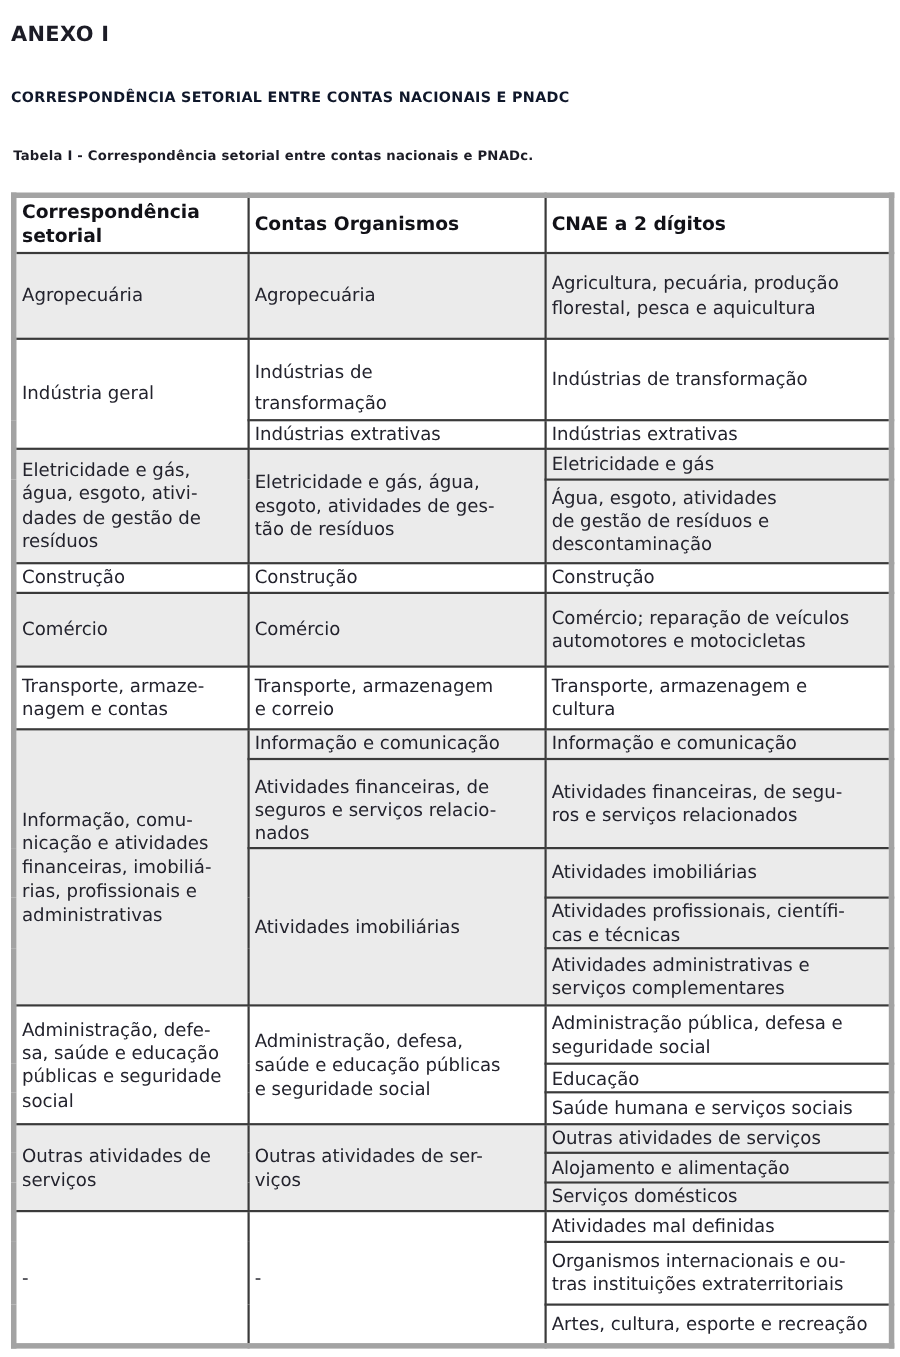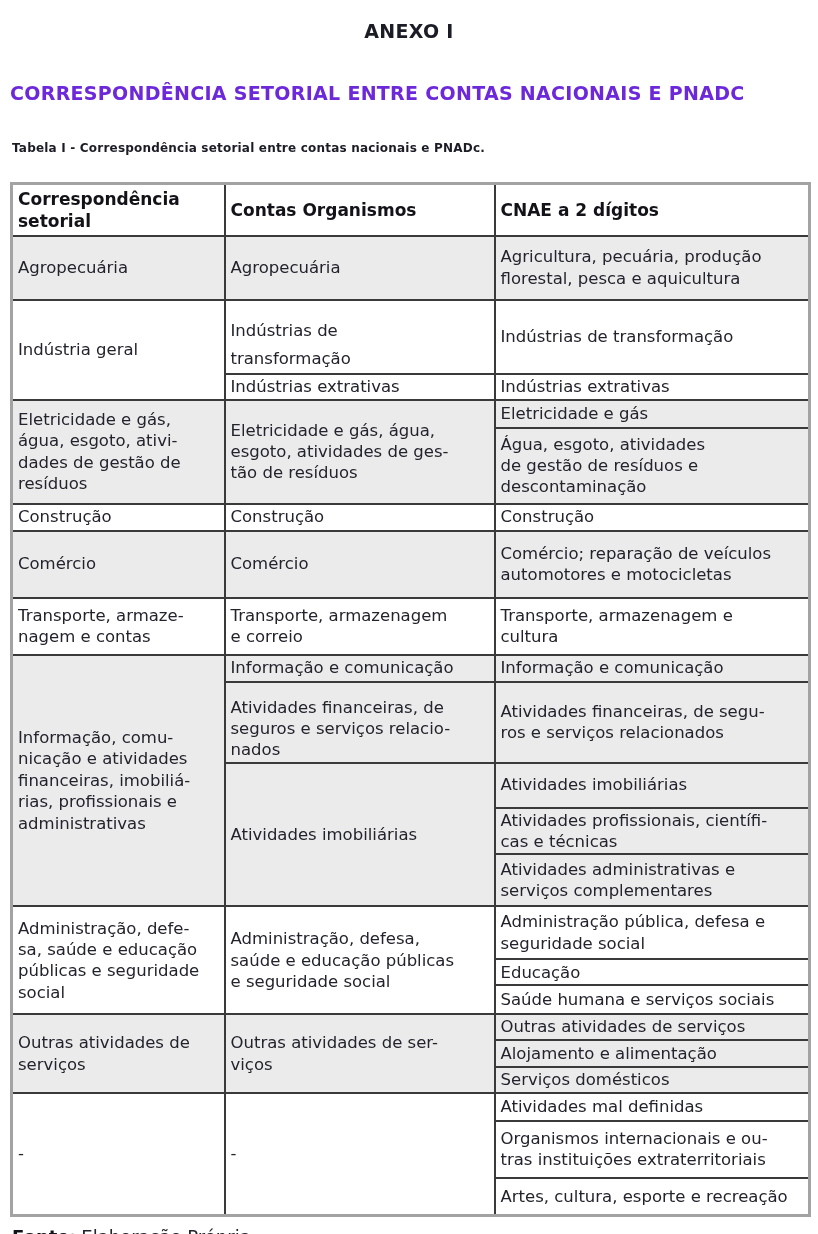--- a/index.html
+++ b/index.html
@@ -13,47 +13,47 @@
     color: #23232d;
   }
   .page {
     box-sizing: border-box;
     width: 818px;
     min-height: 1234px;
     padding: 20px 10px 20px 10px;
   }
   .anexo-title {
     margin: 0;
-    text-align: center;
+    text-align: left;
     font-size: 19px;
     font-weight: bold;
     color: #1c1c26;
     letter-spacing: 0.3px;
   }
   .doc-heading {
     margin: 40px 0 0 0;
-    font-size: 19px;
-    font-weight: bold;
-    color: #6d28d9;
+    font-size: 13px;
+    font-weight: bold;
+    color: #0f172a;
     letter-spacing: 0.3px;
     white-space: nowrap;
   }
   .table-caption {
     margin: 37px 0 0 2px;
     font-size: 12px;
     font-weight: bold;
     color: #1c1c26;
     letter-spacing: 0.2px;
   }
   table.corr-table {
     margin-top: 27px;
     border-collapse: collapse;
     table-layout: fixed;
     width: 798px;
-    border: 3px solid #a3a3a3;
+    border: 5px solid #a3a3a3;
   }
   .corr-table th,
   .corr-table td {
     border: 2px solid #3a3a3a;
     padding: 1px 5px;
     font-size: 16.5px;
     line-height: 1.3;
     vertical-align: middle;
     white-space: pre-line;
     overflow: hidden;
@@ -109,21 +109,21 @@
     <thead>
       <tr style="height:52px">
         <th>Correspondência
 setorial</th>
         <th>Contas Organismos</th>
         <th>CNAE a 2 dígitos</th>
       </tr>
     </thead>
     <tbody>
 
-      <tr class="shade" style="height:64px">
+      <tr class="shade" style="height:78px">
         <td>Agropecuária</td>
         <td>Agropecuária</td>
         <td>Agricultura, pecuária, produção
 florestal, pesca e aquicultura</td>
       </tr>
 
       <tr style="height:56px">
         <td rowspan="2">Indústria geral</td>
         <td class="cell-gap">Indústrias de
 transformação</td>

